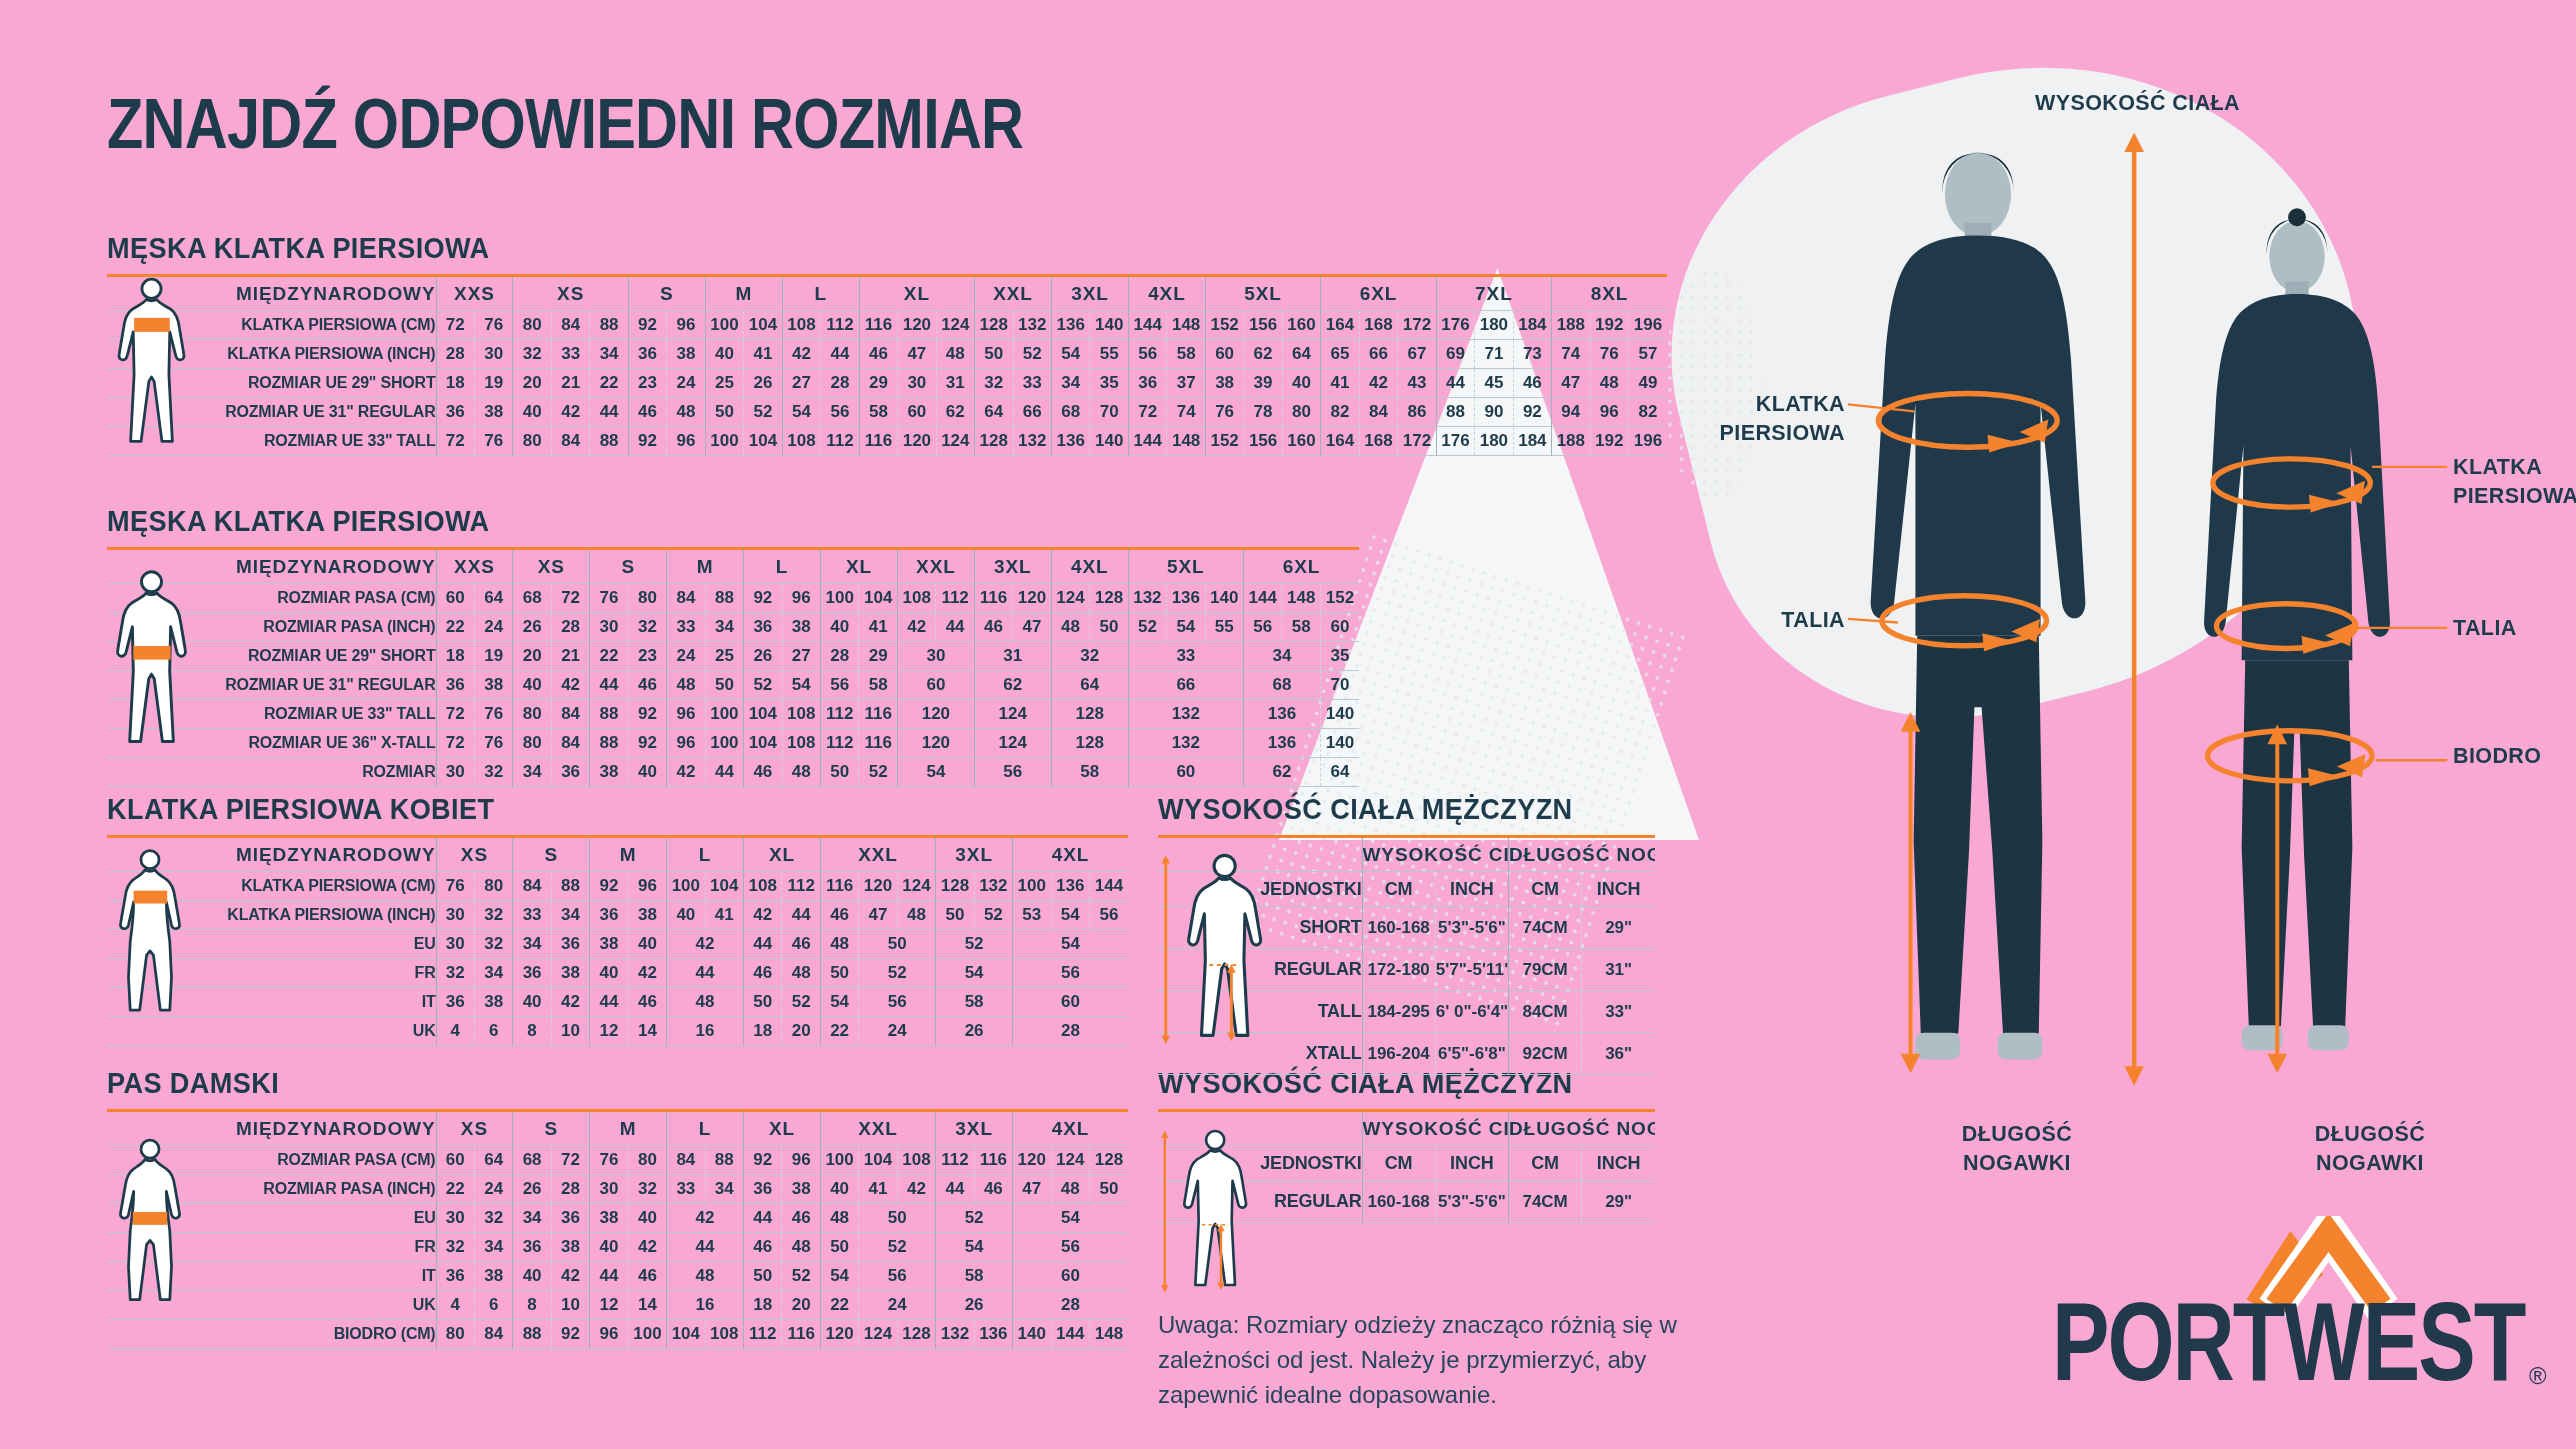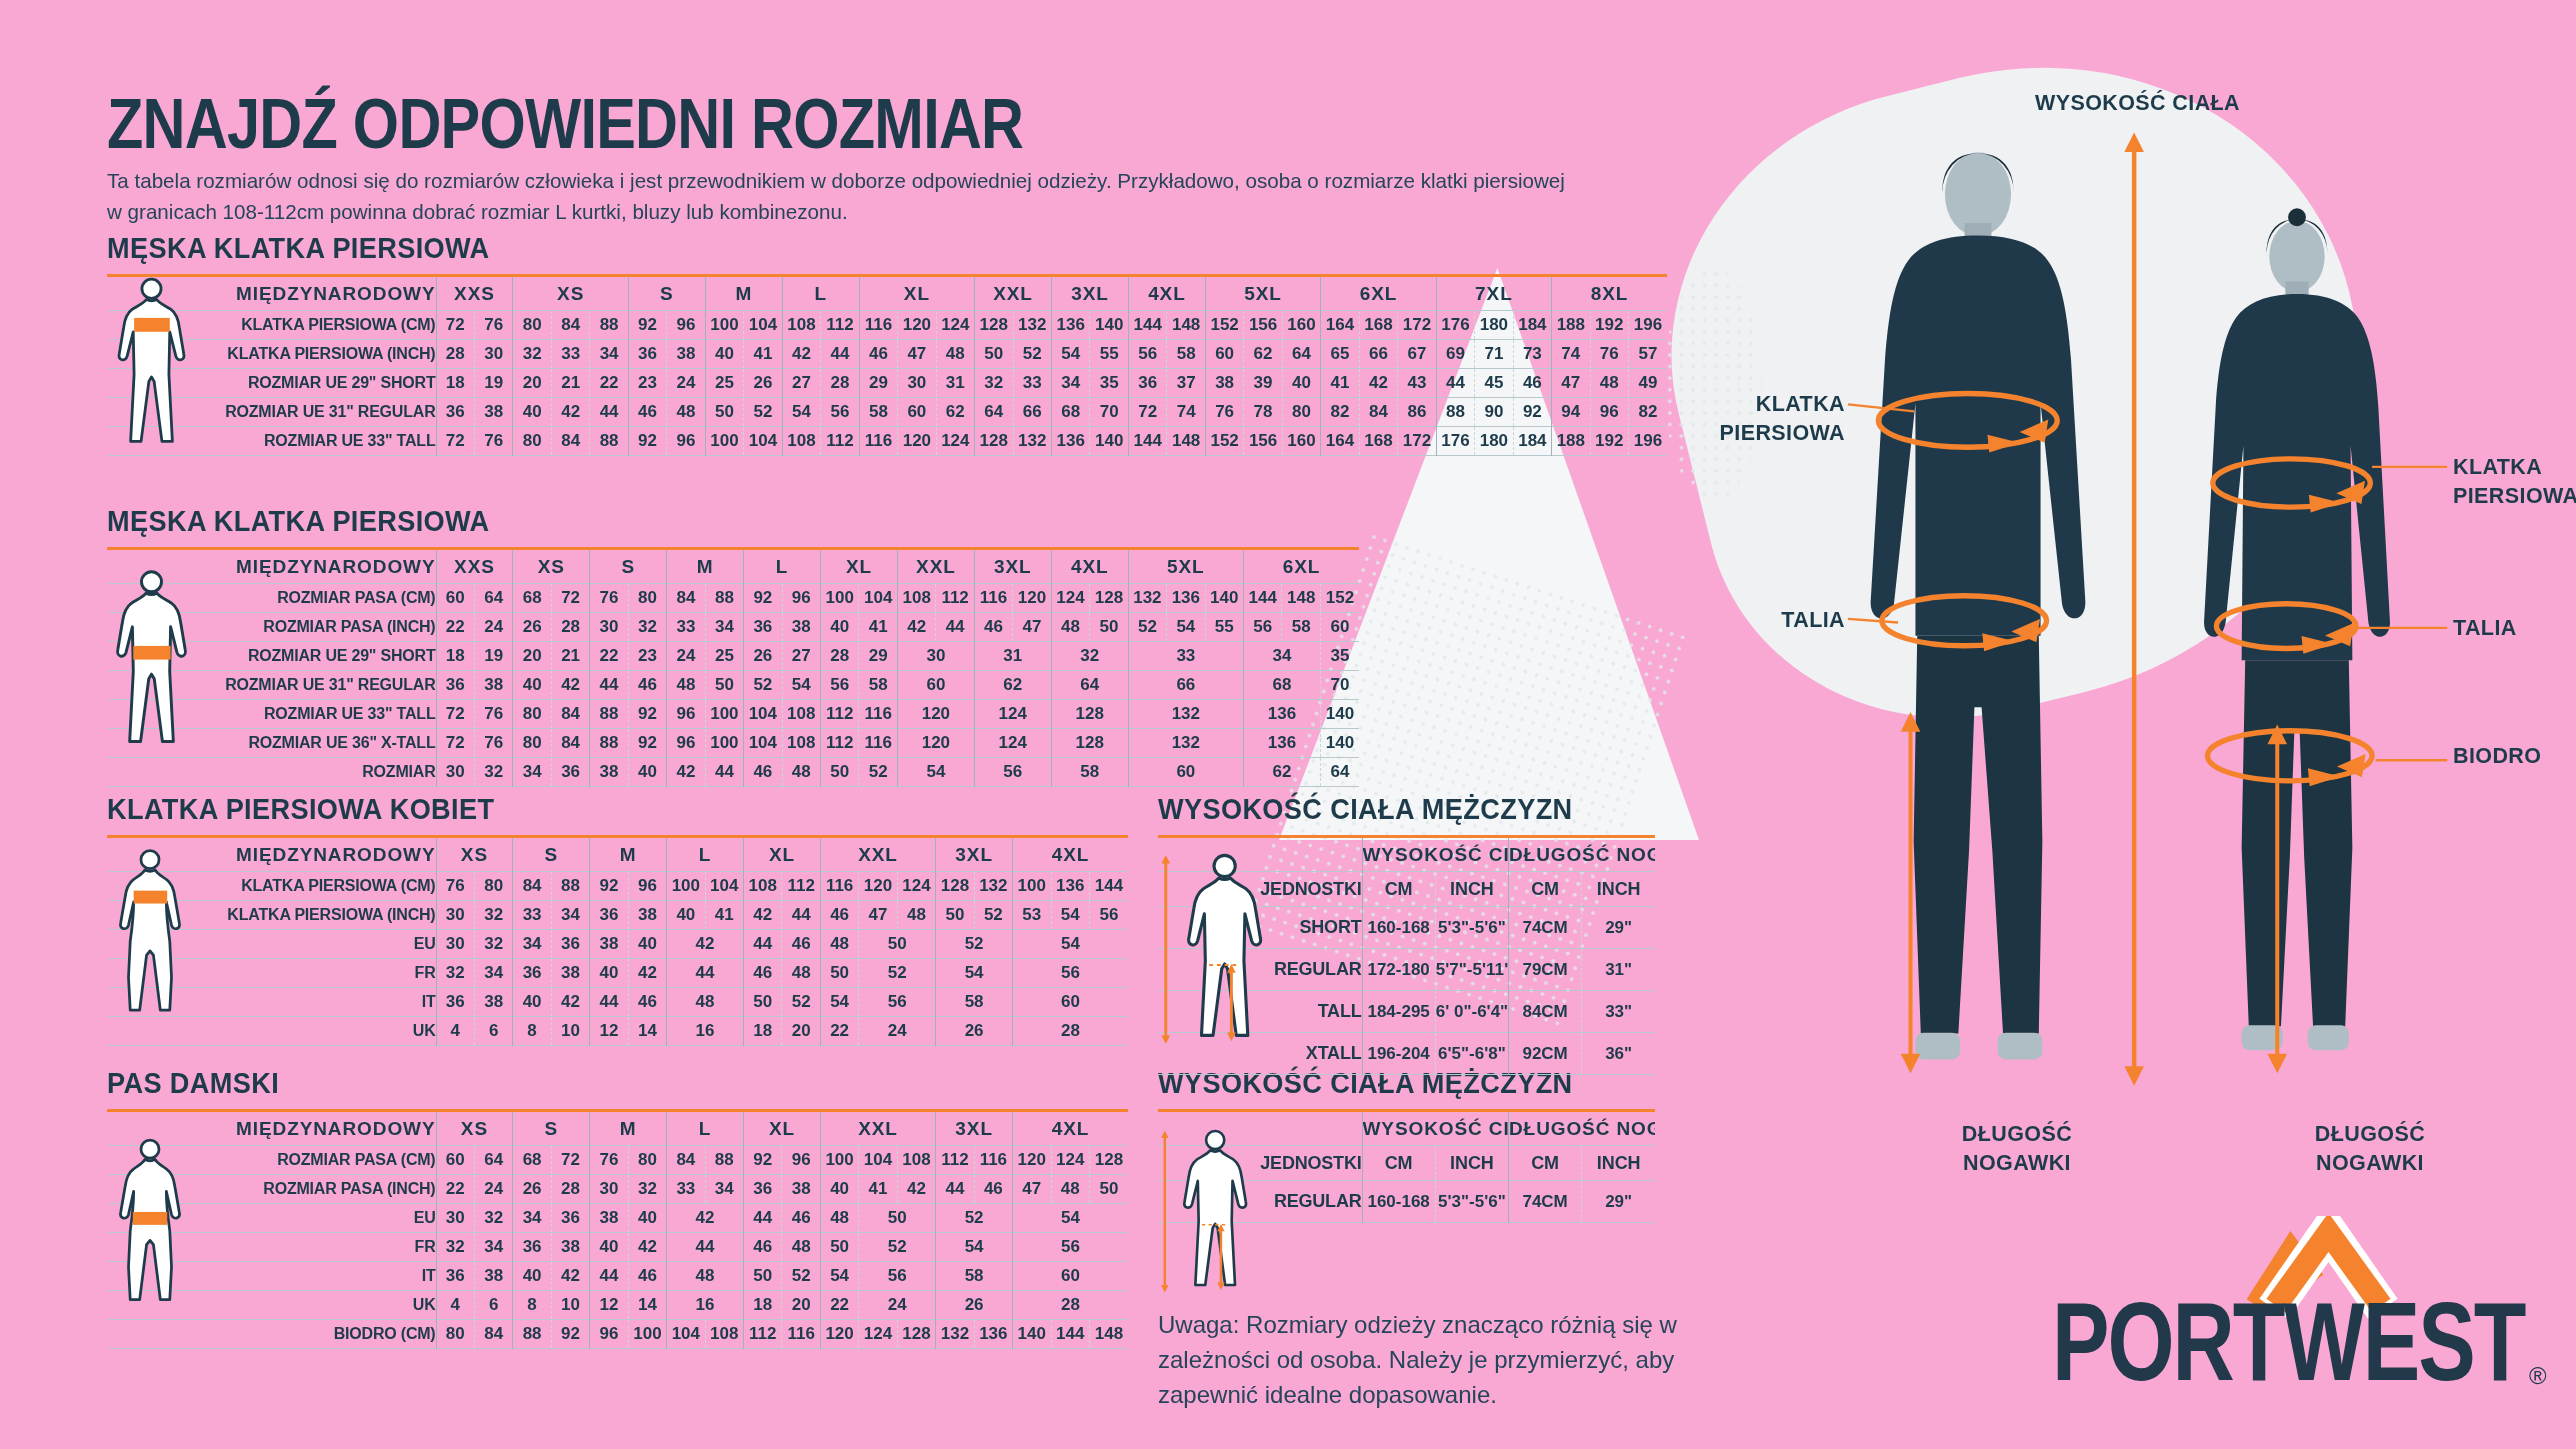--- a/index.html
+++ b/index.html
@@ -51,21 +51,20 @@
 <body>
 
 <div class="page">
 
   <div class="blob1"></div>
   <div class="tri1"></div>
   <div class="dots1"></div>
   <div class="dots2"></div>
 
   <div class="title">ZNAJDŹ ODPOWIEDNI ROZMIAR</div>
-  <div class="intro">Ta tabela rozmiarów odnosi się do rozmiarów człowieka i jest przewodnikiem w doborze odpowiedniej odzieży. Przykładowo, osoba o rozmiarze klatki piersiowej w granicach 108-112cm powinna dobrać rozmiar L kurtki, bluzy lub kombinezonu.</div>
 
   <div class="sec-head" style="left:107px;top:231px;">MĘSKA KLATKA PIERSIOWA</div>
   <div class="sec-head" style="left:107px;top:504px;">MĘSKA KLATKA PIERSIOWA</div>
   <div class="sec-head" style="left:107px;top:792px;">KLATKA PIERSIOWA KOBIET</div>
   <div class="sec-head" style="left:107px;top:1066px;">PAS DAMSKI</div>
   <div class="sec-head" style="left:1158px;top:792px;">WYSOKOŚĆ CIAŁA MĘŻCZYZN</div>
   <div class="sec-head" style="left:1158px;top:1066px;">WYSOKOŚĆ CIAŁA MĘŻCZYZN</div>
 
   <div class="tbl" style="left:107px;top:274px;width:1560px;">
       <table class="sz">
@@ -969,21 +968,21 @@
       <line x1="7" y1="8" x2="7" y2="192"></line>
       <polygon points="7,2 2.5,11 11.5,11" stroke="none"></polygon>
       <polygon points="7,198 2.5,189 11.5,189" stroke="none"></polygon>
       <line x1="75" y1="122" x2="75" y2="188"></line>
       <polygon points="75,115 70.5,124 79.5,124" stroke="none"></polygon>
       <polygon points="75,195 70.5,186 79.5,186" stroke="none"></polygon>
       <line x1="52" y1="116" x2="84" y2="116" stroke-dasharray="4,4" stroke-width="2"></line>
     </g>
   </svg>
 
-  <div class="note">Uwaga: Rozmiary odzieży znacząco różnią się w zależności od osoba. Należy je przymierzyć, aby zapewnić idealne dopasowanie.</div>
+  <div class="note">Uwaga: Rozmiary odzieży znacząco różnią się w zależności od jest. Należy je przymierzyć, aby zapewnić idealne dopasowanie.</div>
 
   <svg class="sil" style="left:1835px;top:134px;" width="286" height="950" viewBox="0 0 320 1060">
     <ellipse cx="160" cy="66" rx="37" ry="47" fill="#AFBDC4"></ellipse>
     <path d="M120,64 A40,44 0 0 1 200,64 C200,36 186,20 160,20 C134,20 120,36 120,64 Z" fill="#1B2F3B"></path>
     <rect x="145" y="98" width="30" height="26" fill="#9FAEB6"></rect>
     <path d="M160,112 C120,112 95,122 82,140 C66,162 60,200 56,250 L40,520 C38,545 62,548 66,524 L90,300 L90,560 L230,560 L230,300 L254,524 C258,548 282,545 280,520 L264,250 C260,200 254,162 238,140 C225,122 200,112 160,112 Z" fill="#20394A"></path>
     <path d="M92,560 L88,790 L96,1005 L138,1005 L150,800 L156,640 L164,640 L176,800 L188,1005 L228,1005 L232,790 L228,560 Z" fill="#1D3442"></path>
     <rect x="90" y="1004" width="50" height="30" rx="9" fill="#AFBDC4"></rect>
     <rect x="182" y="1004" width="50" height="30" rx="9" fill="#AFBDC4"></rect>
   </svg>

